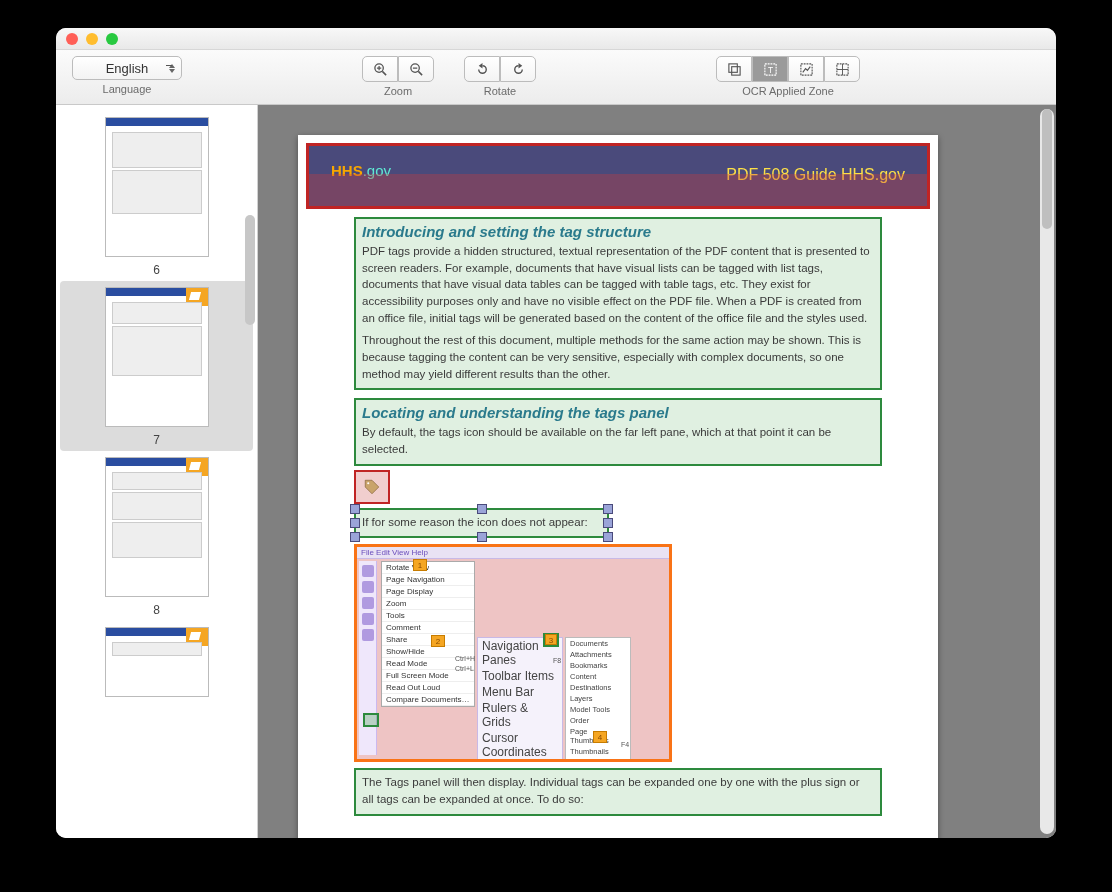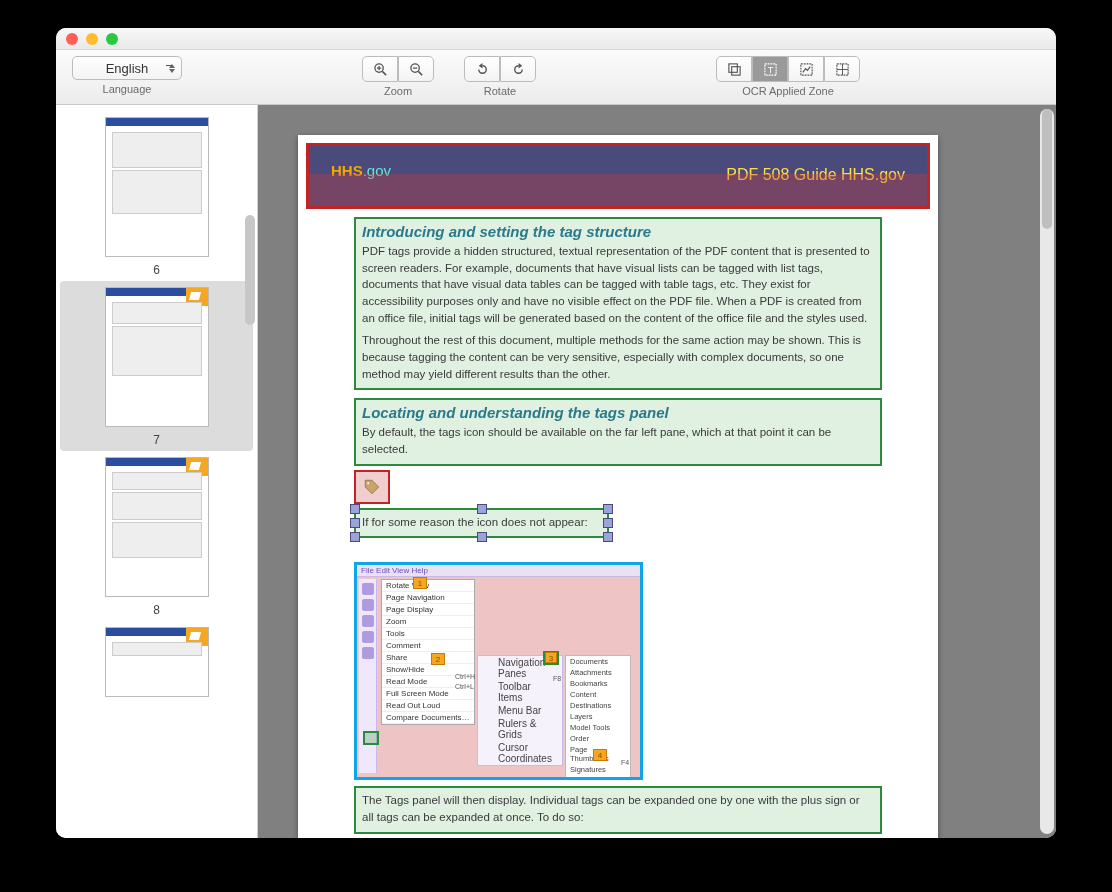--- a/index.html
+++ b/index.html
@@ -118,28 +118,28 @@
   .sel-block{
     margin:2px 0 0 56px;width:255px;border:2.5px solid #2d8a3d;background:rgba(60,160,70,0.16);
     padding:4px 6px 6px 6px;position:relative
   }
   .sel-block p{font-size:11.5px;color:#3a3a3a;line-height:1.45}
   .handle{position:absolute;width:10px;height:10px;background:#9aa4d8;border:1px solid #4a4a7b}
   .h-tl{left:-6px;top:-6px}.h-tm{left:50%;top:-6px;margin-left:-5px}.h-tr{right:-6px;top:-6px}
   .h-ml{left:-6px;top:50%;margin-top:-5px}.h-mr{right:-6px;top:50%;margin-top:-5px}
   .h-bl{left:-6px;bottom:-6px}.h-bm{left:50%;bottom:-6px;margin-left:-5px}.h-br{right:-6px;bottom:-6px}
   .big-img{
-    margin:24px 0 0 56px;width:289px;height:218px;border:3px solid #0ea5e9;background:rgba(200,60,60,0.30);
+    margin:6px 0 0 56px;width:318px;height:218px;border:3px solid #f97316;background:rgba(200,60,60,0.30);
     position:relative;overflow:hidden;font-size:8px;color:#333;
   }
   .menu-panel{position:absolute;left:24px;top:14px;width:94px;background:#fff;border:1px solid #aaa}
   .menu-panel div{padding:1px 4px;font-size:8px;color:#333;border-bottom:1px solid #eee}
   .menu-top{position:absolute;left:0;top:0;height:12px;right:0;background:#e9e2f4;border-bottom:1px solid #c8b9e6;padding:1px 4px;font-size:8px;color:#6b4ebc}
   .submenu{position:absolute;left:120px;top:90px;width:86px;background:#f5f2fb;border:1px solid #c8b9e6}
-  .submenu div{padding:1px 20px;font-size:10px;color:#444}
+  .submenu div{padding:1px 4px;font-size:12px;color:#444}
   .submenu2{position:absolute;left:208px;top:90px;width:66px;background:#fff;border:1px solid #bbb}
   .submenu2 div{padding:1px 4px;font-size:7.5px;color:#444}
   .marker{position:absolute;width:14px;height:12px;background:#f5a623;border:1px solid #c77c00;font-size:8px;color:#8a4b00;text-align:center;line-height:11px}
   .gmark{position:absolute;width:16px;height:14px;border:2px solid #2d8a3d;background:rgba(60,160,70,0.3)}
   .lefticons{position:absolute;left:2px;top:14px;width:18px;bottom:4px;background:#efe7fb;border-right:1px solid #cbb8ef}
   .lefticons span{display:block;width:12px;height:12px;margin:4px auto;background:#b09ae0;border-radius:2px}
 
   .thumb-fill{position:absolute;left:6px;top:12px;right:6px;font-size:3.5px;line-height:1.3;color:#666}
   .thumb-fill .b{height:36px;background:#eee;border:1px solid #ccc;margin:2px 0}
 </style>
@@ -357,21 +357,21 @@
           <div class="submenu2" id="sm2">
               <div>Documents</div>
               <div>Attachments</div>
               <div>Bookmarks</div>
               <div>Content</div>
               <div>Destinations</div>
               <div>Layers</div>
               <div>Model Tools</div>
               <div>Order</div>
               <div>Page Thumbnails</div>
-              <div>Signatures</div>
+              <div>Thumbnails</div>
               <div>Tags</div>
             </div>
           <div class="marker" style="left:56px;top:12px">1</div>
           <div class="marker" style="left:74px;top:88px">2</div>
           <div class="gmark" style="left:186px;top:86px"></div>
           <div class="marker" style="left:188px;top:87px;width:12px;height:11px">3</div>
           <div class="marker" style="left:236px;top:184px">4</div>
           <div class="gmark" style="left:6px;top:166px"></div>
           <span style="position:absolute;left:98px;top:108px;font-size:7px;color:#555">Ctrl+H</span>
           <span style="position:absolute;left:98px;top:118px;font-size:7px;color:#555">Ctrl+L</span>

